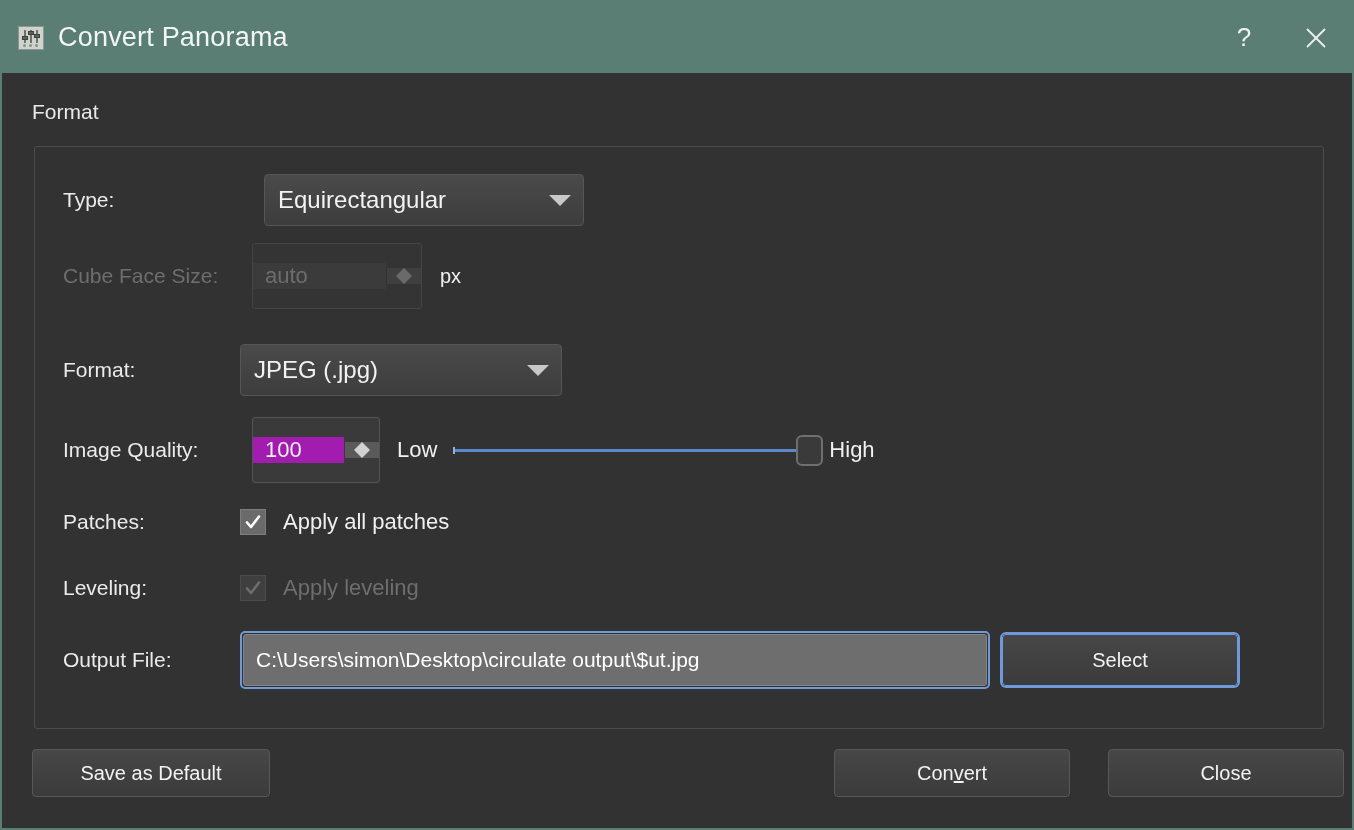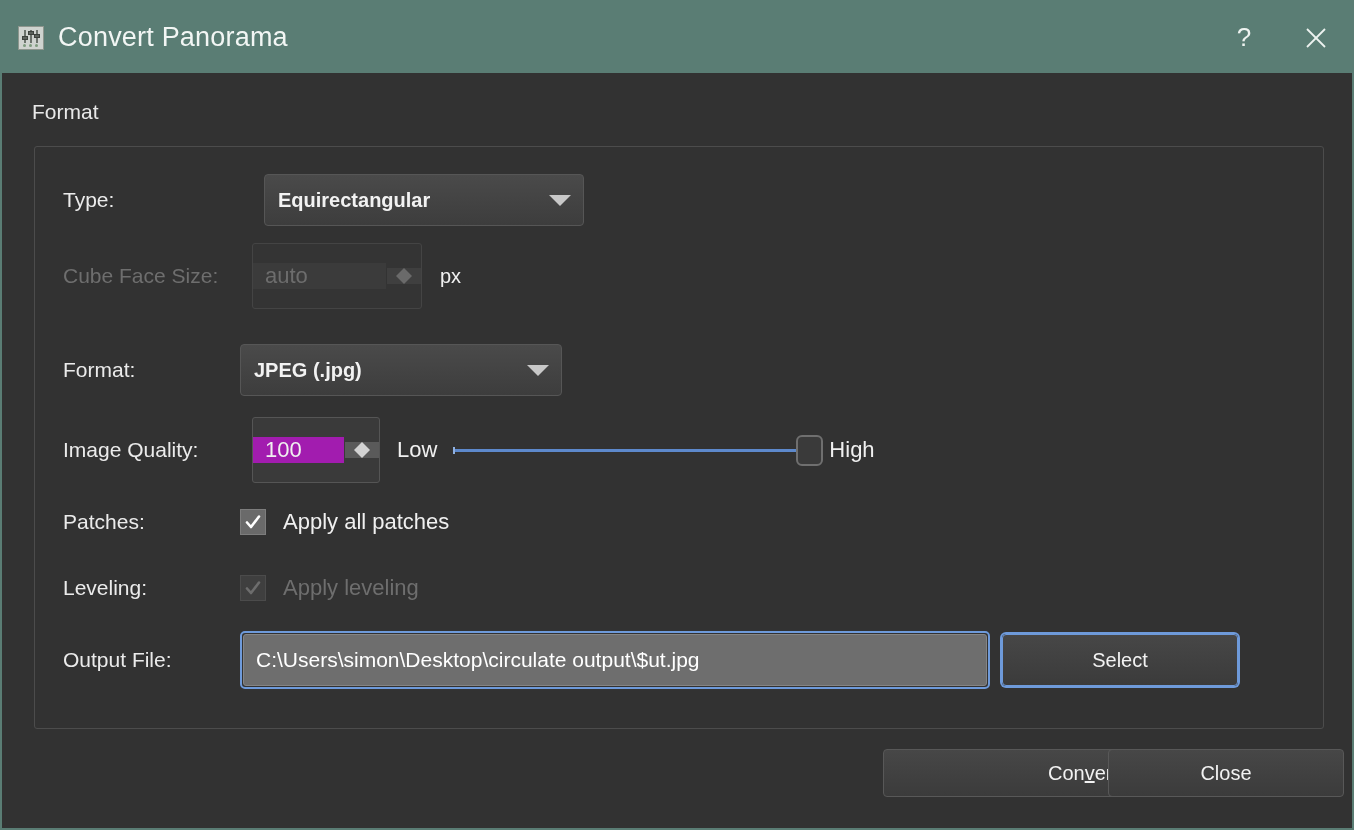--- a/index.html
+++ b/index.html
@@ -144,24 +144,23 @@
     border: 1px solid #565656;
     border-radius: 4px;
     box-sizing: border-box;
     display: flex;
     align-items: center;
     padding: 0 12px 0 13px;
     cursor: default;
   }
   .combo .cval {
     flex: 1 1 auto;
-    font-size: 20px;
+    font-size: 24px;
     color: #f2f2f2;
     white-space: nowrap;
-    font-weight: bold;
   }
   .caret {
     width: 0; height: 0;
     margin-left: 12px;
     border-left: 11px solid transparent;
     border-right: 11px solid transparent;
     border-top: 11px solid #c8c8c8;
     flex: 0 0 auto;
   }
 
@@ -346,25 +345,24 @@
   }
   .save-btn {
     position: absolute;
     left: 30px;
     top: 1px;
     width: 238px;
     height: 48px;
   }
   .convert-btn {
     position: absolute;
-    left: 881px;
+    left: 832px;
     top: 1px;
     width: 236px;
     height: 48px;
-    justify-content: flex-end;
   }
   .close-btn {
     position: absolute;
     left: 1106px;
     top: 1px;
     width: 236px;
     height: 48px;
   }
   .mnemonic { text-decoration: underline; }
 </style>
@@ -489,20 +487,21 @@
         </div>
         <div style="margin-left:12px;">
           <div class="btn select-btn focus">Select</div>
         </div>
       </div>
 
     </div>
   </div>
 
   <div class="footer">
+    <div class="btn save-btn">Save as Default</div>
     <div class="btn convert-btn">
       <span>Con</span>
         <span class="mnemonic">v</span>
         <span>ert</span>
     </div>
     <div class="btn close-btn">Close</div>
   </div>
 
 </div>
 

